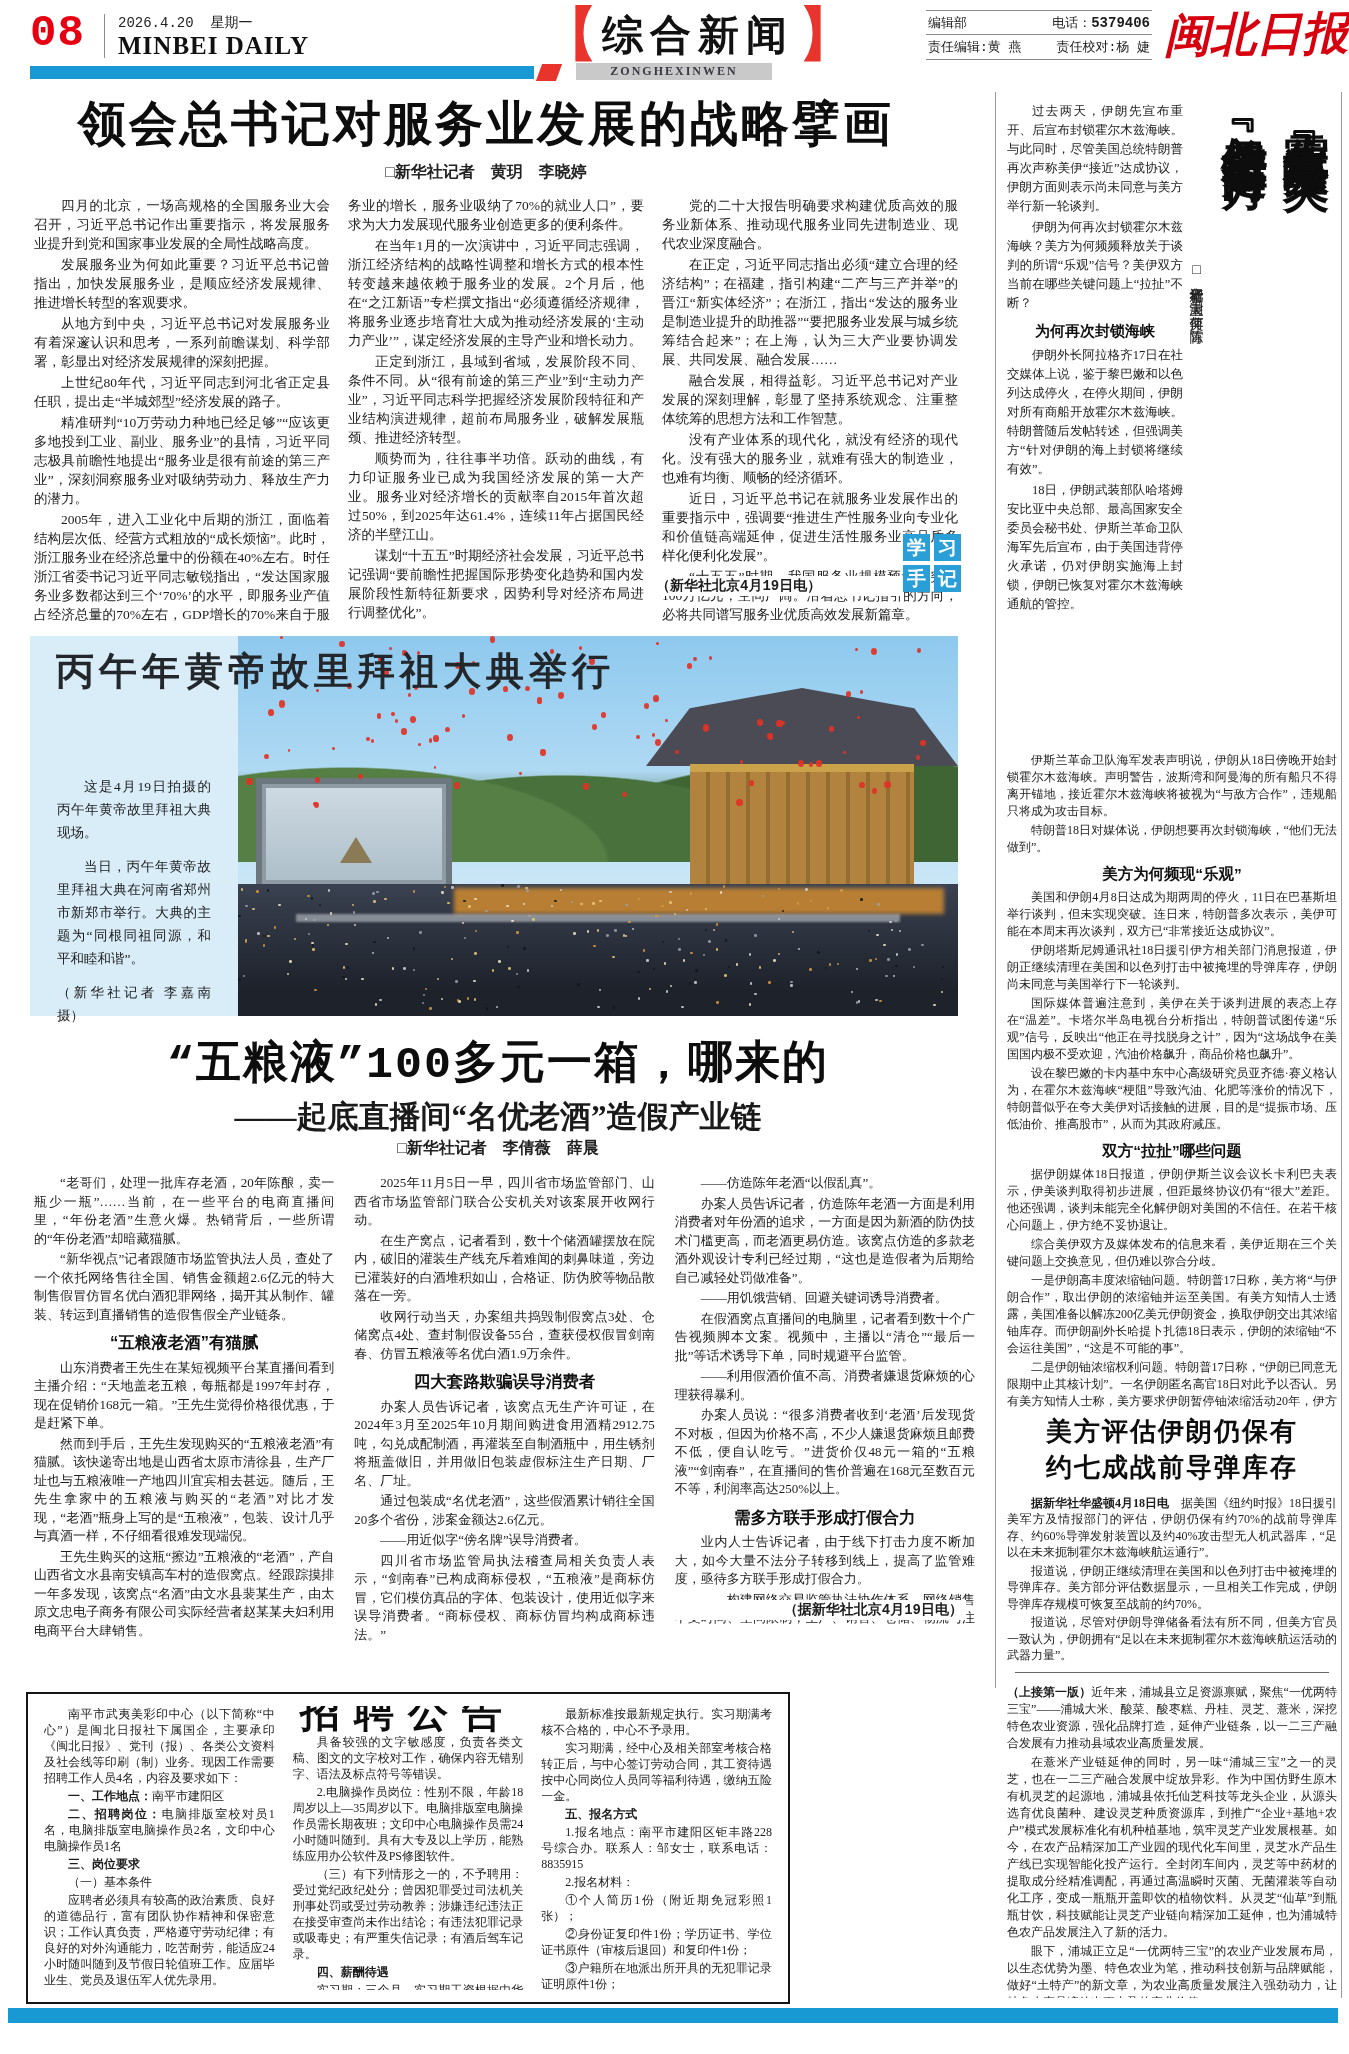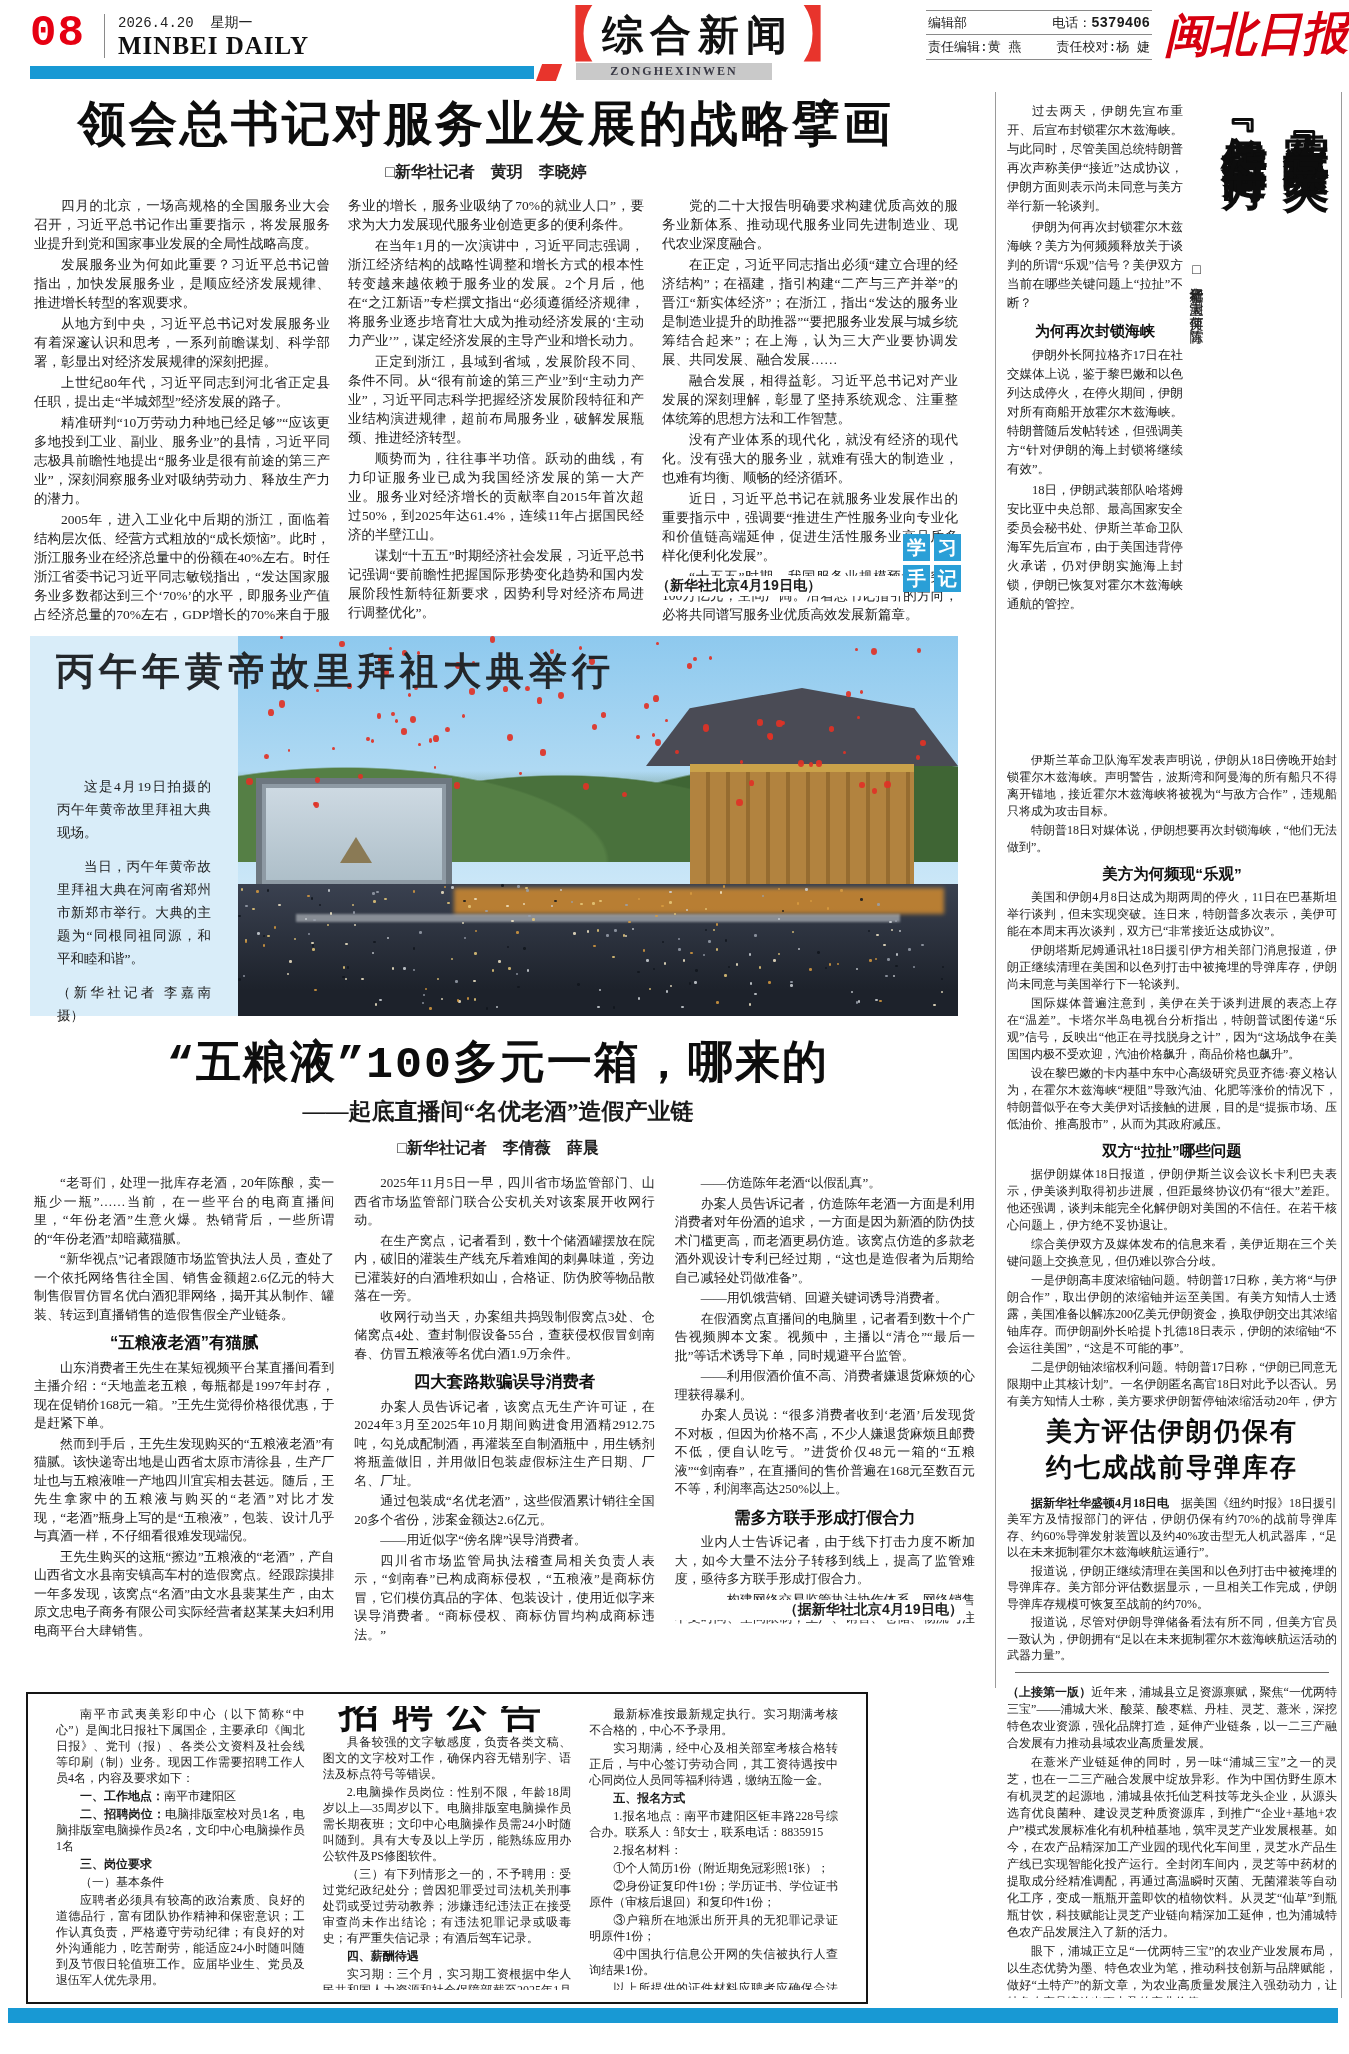--- a/index.html
+++ b/index.html
@@ -62,29 +62,29 @@
   .screen-inner{position:absolute;inset:4px;background:linear-gradient(#cdd9e2,#aebfc9);}
   .pyramid{position:absolute;left:42%;bottom:18%;width:0;height:0;border-left:16px solid transparent;border-right:16px solid transparent;border-bottom:26px solid #8a7a55;}
   .crowd{position:absolute;left:0;top:248px;width:100%;height:132px;z-index:3;background:linear-gradient(#3a4150,#1d222b 80%);}
   .monks{position:absolute;left:30%;top:4px;width:68%;height:26px;background:#d98f2e;opacity:.8;filter:blur(2px);}
   .stagezone{position:absolute;left:8%;top:30px;width:84%;height:8px;background:#cfd4d8;opacity:.55;filter:blur(1px);}
   .balloon{position:absolute;z-index:4;background:#e03226;border-radius:50%;opacity:.92;}
   .speck{position:absolute;width:2.5px;height:2.5px;border-radius:50%;opacity:.85;}
 
   
   .liq-headline{left:36px;top:1032px;width:924px;text-align:center;font-size:45px;font-weight:900;letter-spacing:2px;color:#0d0d0d;}
-  .liq-subtitle{left:36px;top:1096px;width:924px;text-align:center;font-size:23px;font-weight:bold;color:#1a1a1a;}
+  .liq-subtitle{left:36px;top:1096px;width:924px;text-align:center;font-size:31px;font-weight:bold;color:#1a1a1a;}
   .liq-byline{left:36px;top:1138px;width:924px;}
   .article-body{font-size:13px;line-height:18.5px;text-align:justify;overflow:hidden;}
   .liq-body{left:34px;top:1174px;width:941px;height:478px;column-count:3;column-gap:20px;column-fill:auto;}
   .subhead{font-family:"Liberation Sans","DejaVu Sans",sans-serif;font-size:16.5px;font-weight:bold;text-align:center;margin:9px 0 7px 0;color:#111;}
   .liq-signoff{left:660px;top:1600px;width:300px;text-align:right;}
 
   
-  .recruit-box{left:26px;top:1692px;width:842px;height:312px;border:2px solid #151515;box-sizing:border-box;display:flex;gap:18px;padding:12px 28px;}
+  .recruit-box{left:26px;top:1692px;width:764px;height:312px;border:2px solid #151515;box-sizing:border-box;display:flex;gap:18px;padding:12px 16px;}
   .recruit-col{flex:1;font-size:12px;line-height:16px;text-align:justify;overflow:hidden;}
   .recruit-title{text-align:center;font-size:40px;font-weight:900;letter-spacing:14px;margin:2px 0 10px 0;color:#0d0d0d;}
 
   
   .rule-v{width:1px;background:#9a9a9a;}
   .strait-top{left:1007px;top:94px;width:330px;height:653px;}
   .strait-leadcol{position:absolute;left:0;top:8px;width:176px;height:645px;font-size:12.5px;line-height:19px;text-align:justify;overflow:hidden;}
   .strait-leadcol .subhead{font-size:15px;margin:8px 0 6px 0;}
   .v-headline{position:absolute;right:0px;top:4px;height:645px;writing-mode:vertical-rl;font-size:46px;font-weight:900;
               letter-spacing:3px;line-height:1.34;color:#0d0d0d;}

